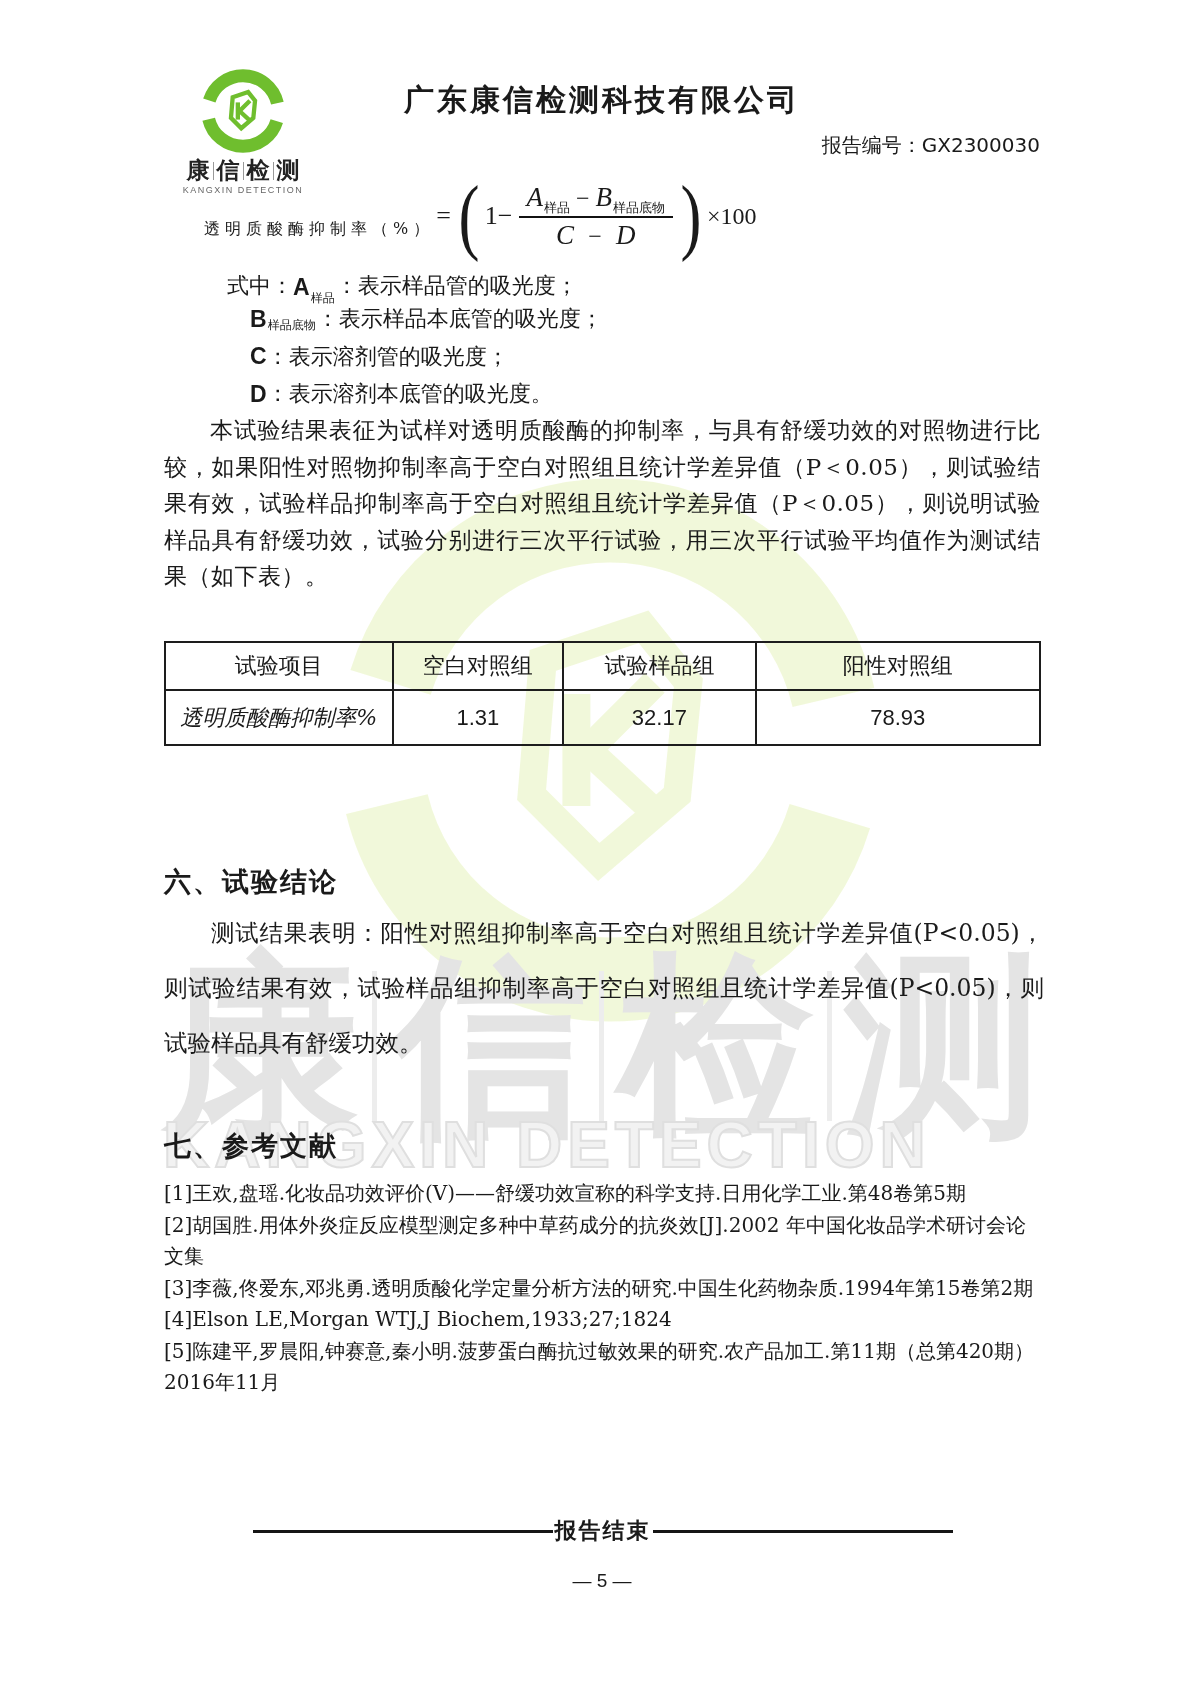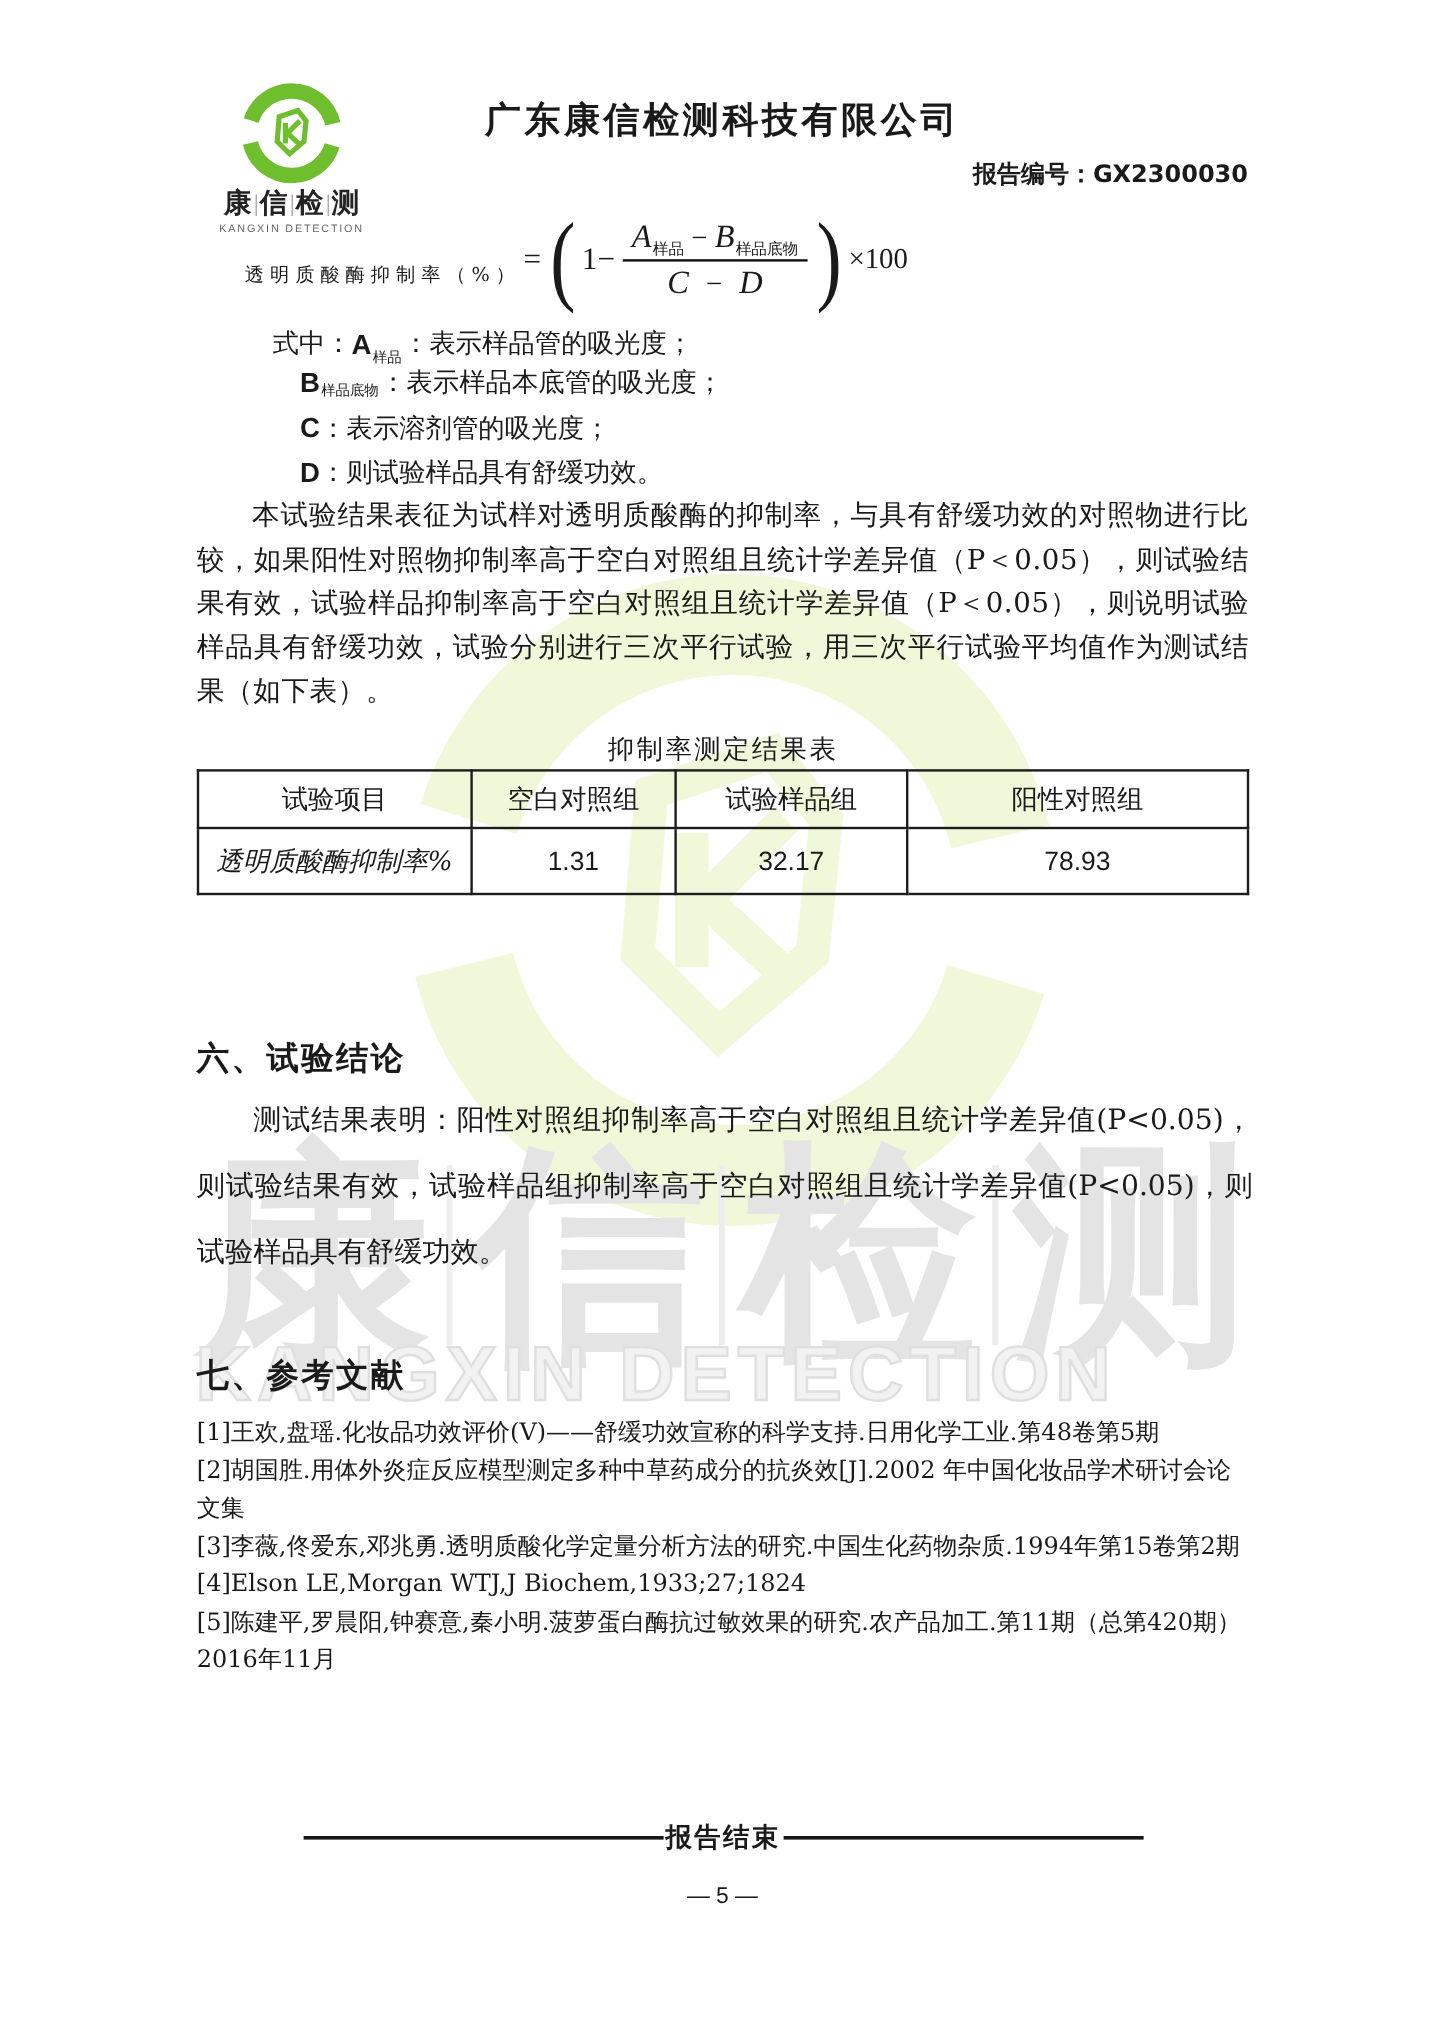--- a/index.html
+++ b/index.html
@@ -58,21 +58,21 @@
   .logo-en{
     margin-top:2px;font-size:9px;letter-spacing:1.5px;color:#666;
     font-family:"Liberation Sans","DejaVu Sans",sans-serif;white-space:nowrap;
   }
   .company-title{
     position:absolute;left:0;top:80px;width:100%;
     text-align:center;font-size:30px;font-weight:bold;letter-spacing:3px;
   }
   .report-no{
     position:absolute;right:164px;top:132px;
-    font-size:20px;font-weight:bold;
+    font-size:20px;font-weight:normal;
     font-family:"DejaVu Sans","Liberation Sans",sans-serif;
   }
   
   .formula{
     position:absolute;left:164px;top:168px;width:877px;height:96px;
     display:flex;align-items:center;
   }
   .f-lhs{font-size:16px;letter-spacing:5px;margin-left:40px;margin-top:27px;}
   .f-eq{font-size:26px;margin:0 4px 0 2px;font-family:"Liberation Serif",serif;}
   .paren{
@@ -248,27 +248,26 @@
         <span class="def-sym">B</span>
           <span class="def-sub">样品底物</span>
           <span>：表示样品本底管的吸光度；</span>
       </div>
       <div class="def-line rest">
         <span class="def-sym">C</span>
           <span>：表示溶剂管的吸光度；</span>
       </div>
       <div class="def-line rest">
         <span class="def-sym">D</span>
-          <span>：则试验样品具有舒缓功效。</span>
+          <span>：表示溶剂本底管的吸光度。</span>
       </div>
     </div>
 
     <div class="para1">本试验结果表征为试样对透明质酸酶的抑制率，与具有舒缓功效的对照物进行比较，如果阳性对照物抑制率高于空白对照组且统计学差异值（P＜0.05），则试验结果有效，试验样品抑制率高于空白对照组且统计学差异值（P＜0.05），则说明试验样品具有舒缓功效，试验分别进行三次平行试验，用三次平行试验平均值作为测试结果（如下表）。</div>
 
-    <div class="tbl-title">抑制率测定结果表</div>
     <table class="results">
       <colgroup>
         <col style="width:26%">
           <col style="width:19.5%">
           <col style="width:22%">
           <col style="width:32.5%">
       </colgroup>
       <thead>
         <tr>
           <th>试验项目</th>

